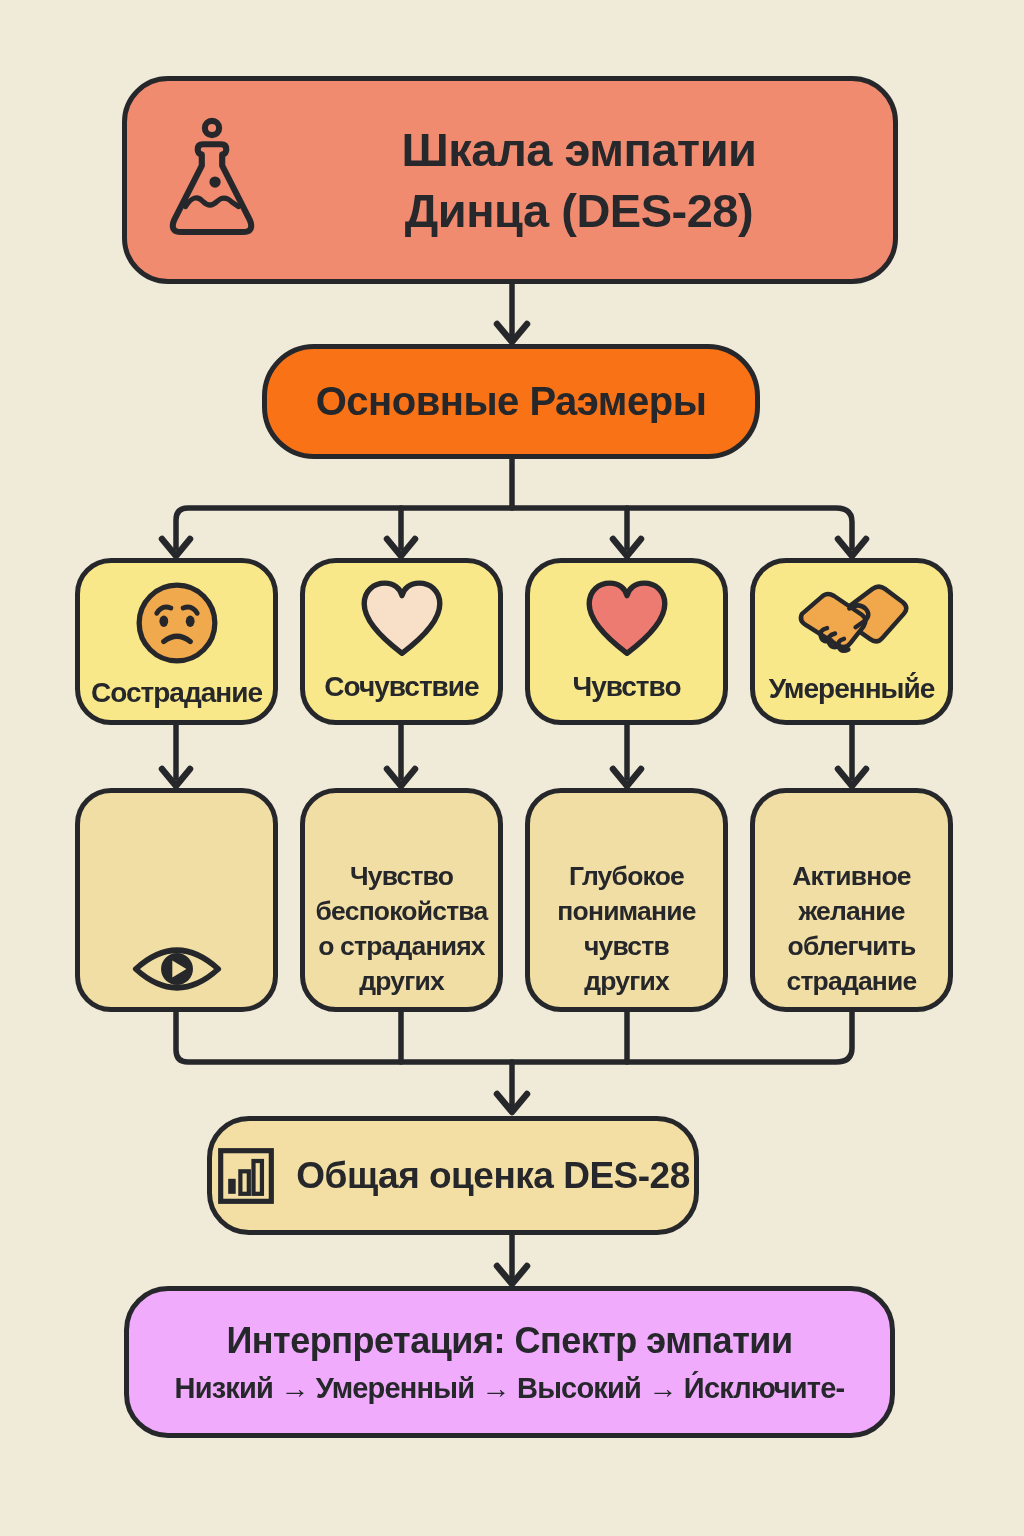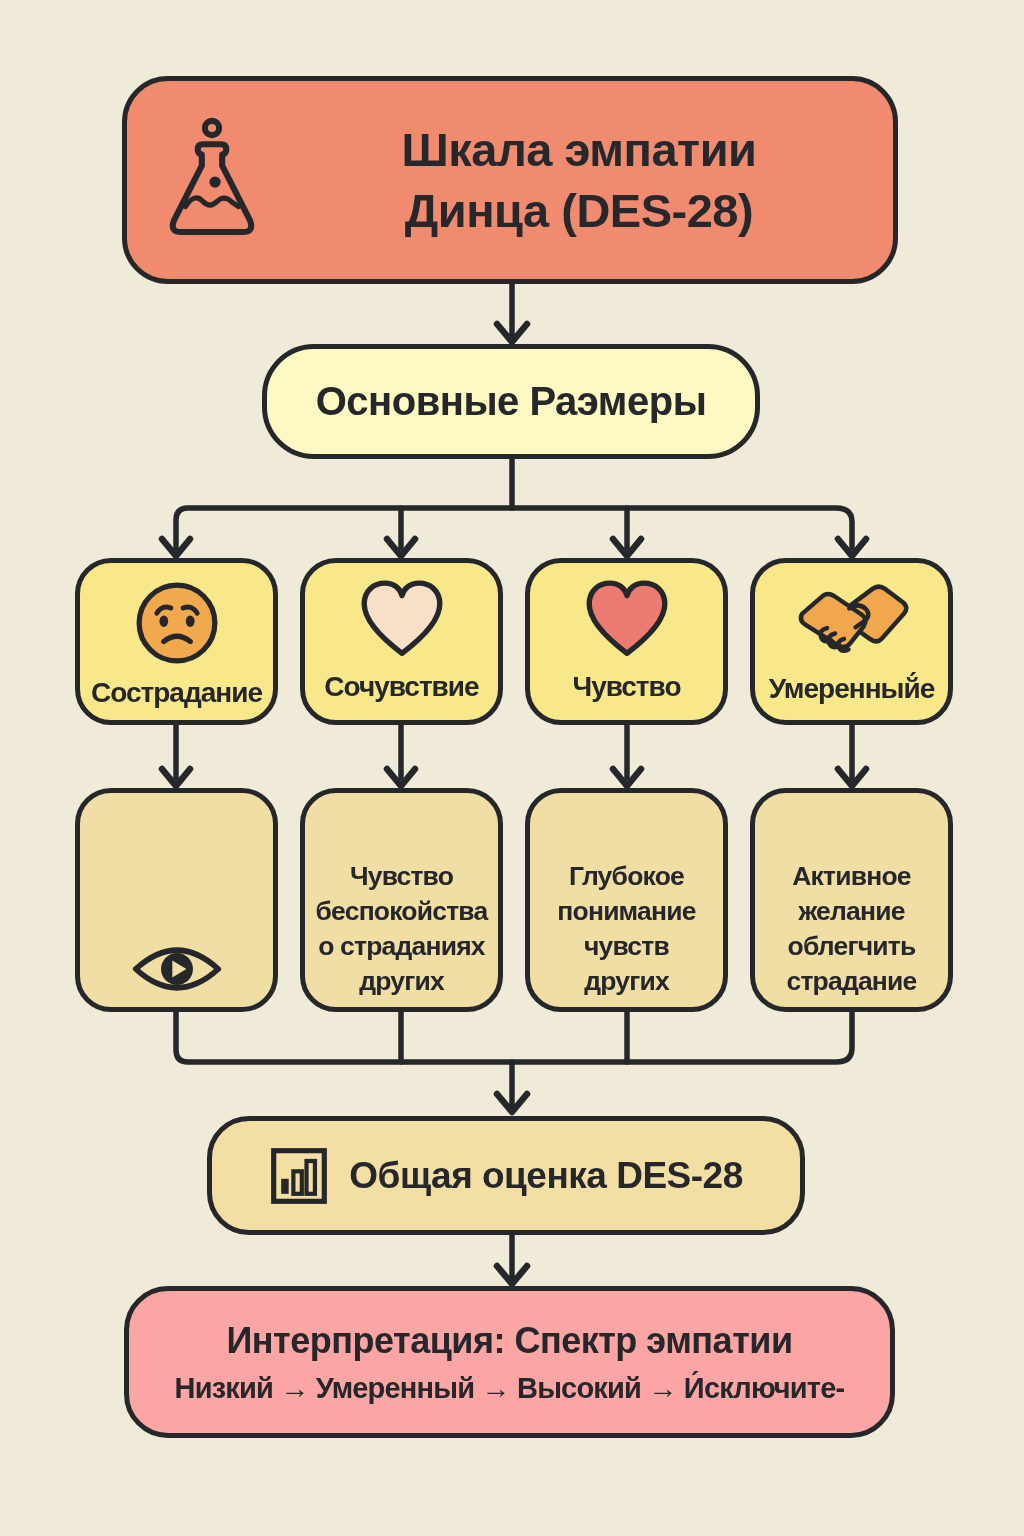--- a/index.html
+++ b/index.html
@@ -18,48 +18,48 @@
   .title-box{
     left:122px;top:76px;width:776px;height:208px;border-radius:46px;
     background:#f08b70;padding:0 26px 0 34px;gap:28px;
   }
   .title-text{
     flex:1;text-align:center;font-size:47px;font-weight:700;line-height:1.3;
     letter-spacing:-0.5px;color:#26282c;
   }
   .dims-box{
     left:262px;top:344px;width:498px;height:115px;border-radius:52px;
-    background:#fef9c3;
+    background:#f97316;
   }
   .dims-label{font-size:40px;font-weight:700;letter-spacing:-0.5px;}
   .dim-box{
     top:558px;width:203px;height:167px;border-radius:36px;background:#f8e88a;
     flex-direction:column;justify-content:flex-start;padding-top:16px;
   }
   .dim-box .dim-label{
     font-size:28px;font-weight:700;letter-spacing:-1px;margin-top:10px;
     text-align:center;
   }
   .desc-box{
     top:788px;width:203px;height:224px;border-radius:36px;background:#f1dea4;
     flex-direction:column;padding:8px 4px;gap:14px;justify-content:flex-end;
   }
   .desc-text{
     font-size:26.5px;font-weight:700;line-height:1.32;text-align:center;
     letter-spacing:-0.8px;
   }
   .col1{left:75px;} .col2{left:300px;} .col3{left:525px;} .col4{left:750px;}
   .score-box{
-    left:207px;top:1116px;width:598px;height:119px;border-radius:42px;
+    left:207px;top:1116px;width:492px;height:119px;border-radius:42px;
     background:#f3dfa3;gap:20px;
   }
   .score-label{font-size:37px;font-weight:700;letter-spacing:-0.5px;}
   .interp-box{
     left:124px;top:1286px;width:771px;height:152px;border-radius:44px;
-    background:#fca5a5;flex-direction:column;gap:10px;padding:6px 18px;
+    background:#f0abfc;flex-direction:column;gap:10px;padding:6px 18px;
   }
   .interp-title{font-size:36px;font-weight:700;letter-spacing:-0.5px;text-align:center;}
   .interp-scale{font-size:29px;font-weight:700;letter-spacing:-0.8px;text-align:left;}
   .icon{display:block;}
 </style>
 </head>
 <body>
 
 <div class="canvas">
 

